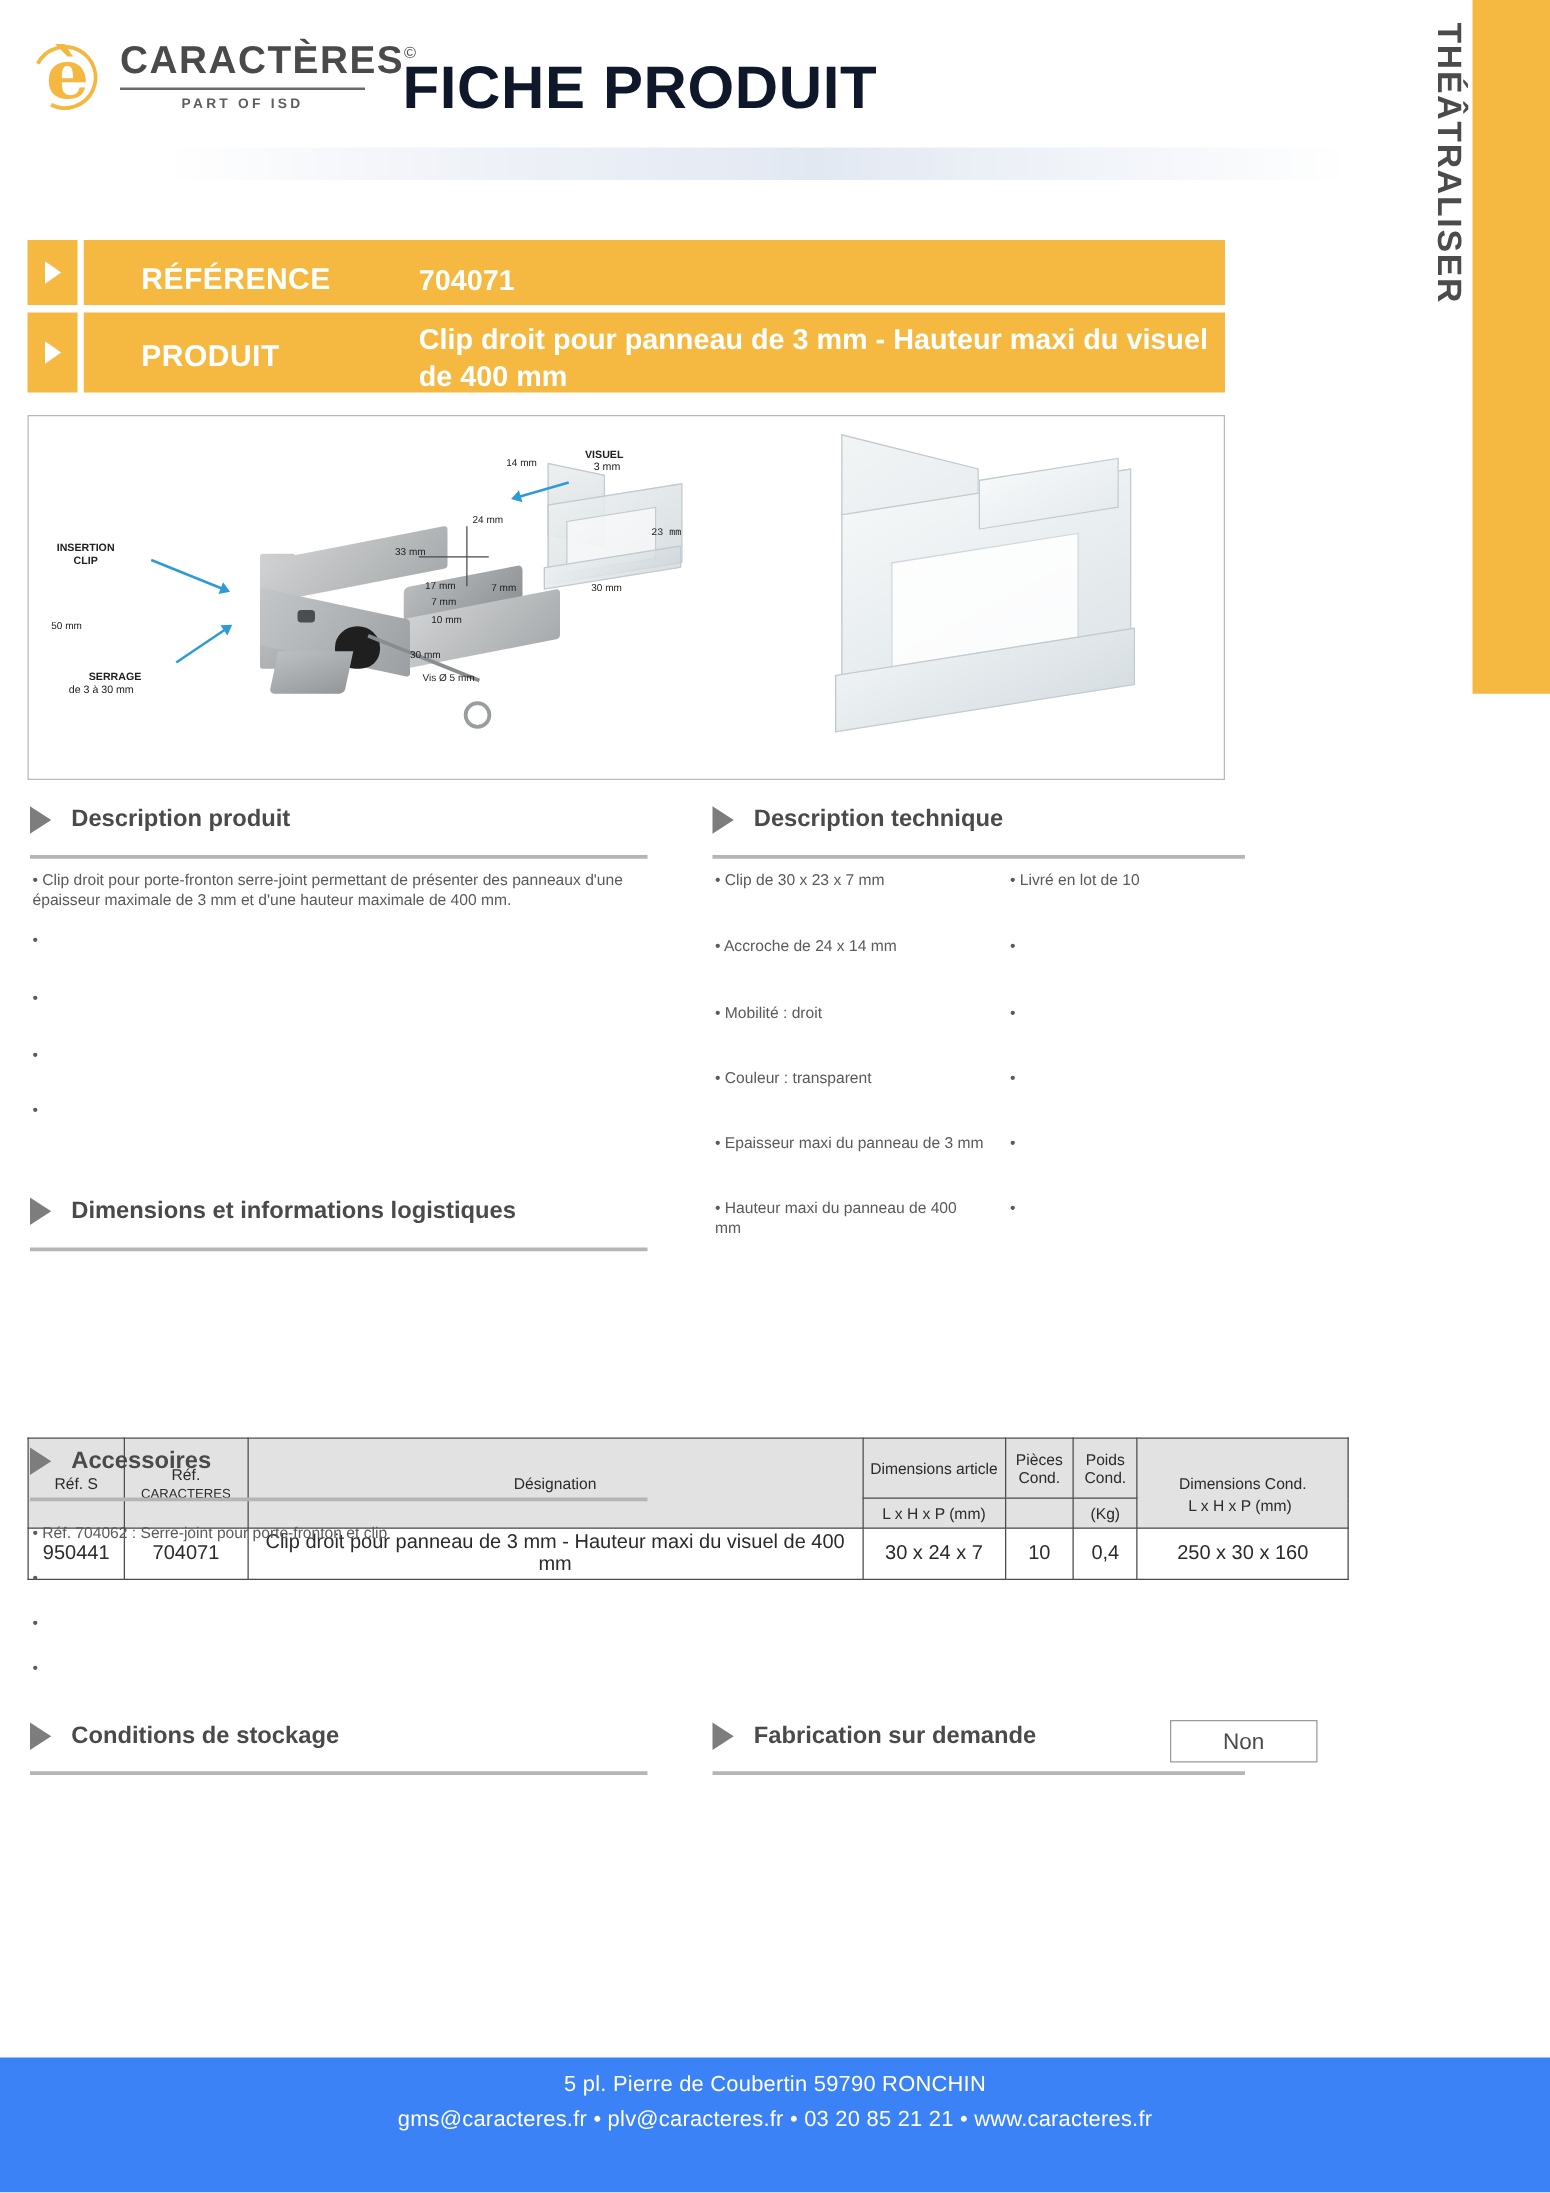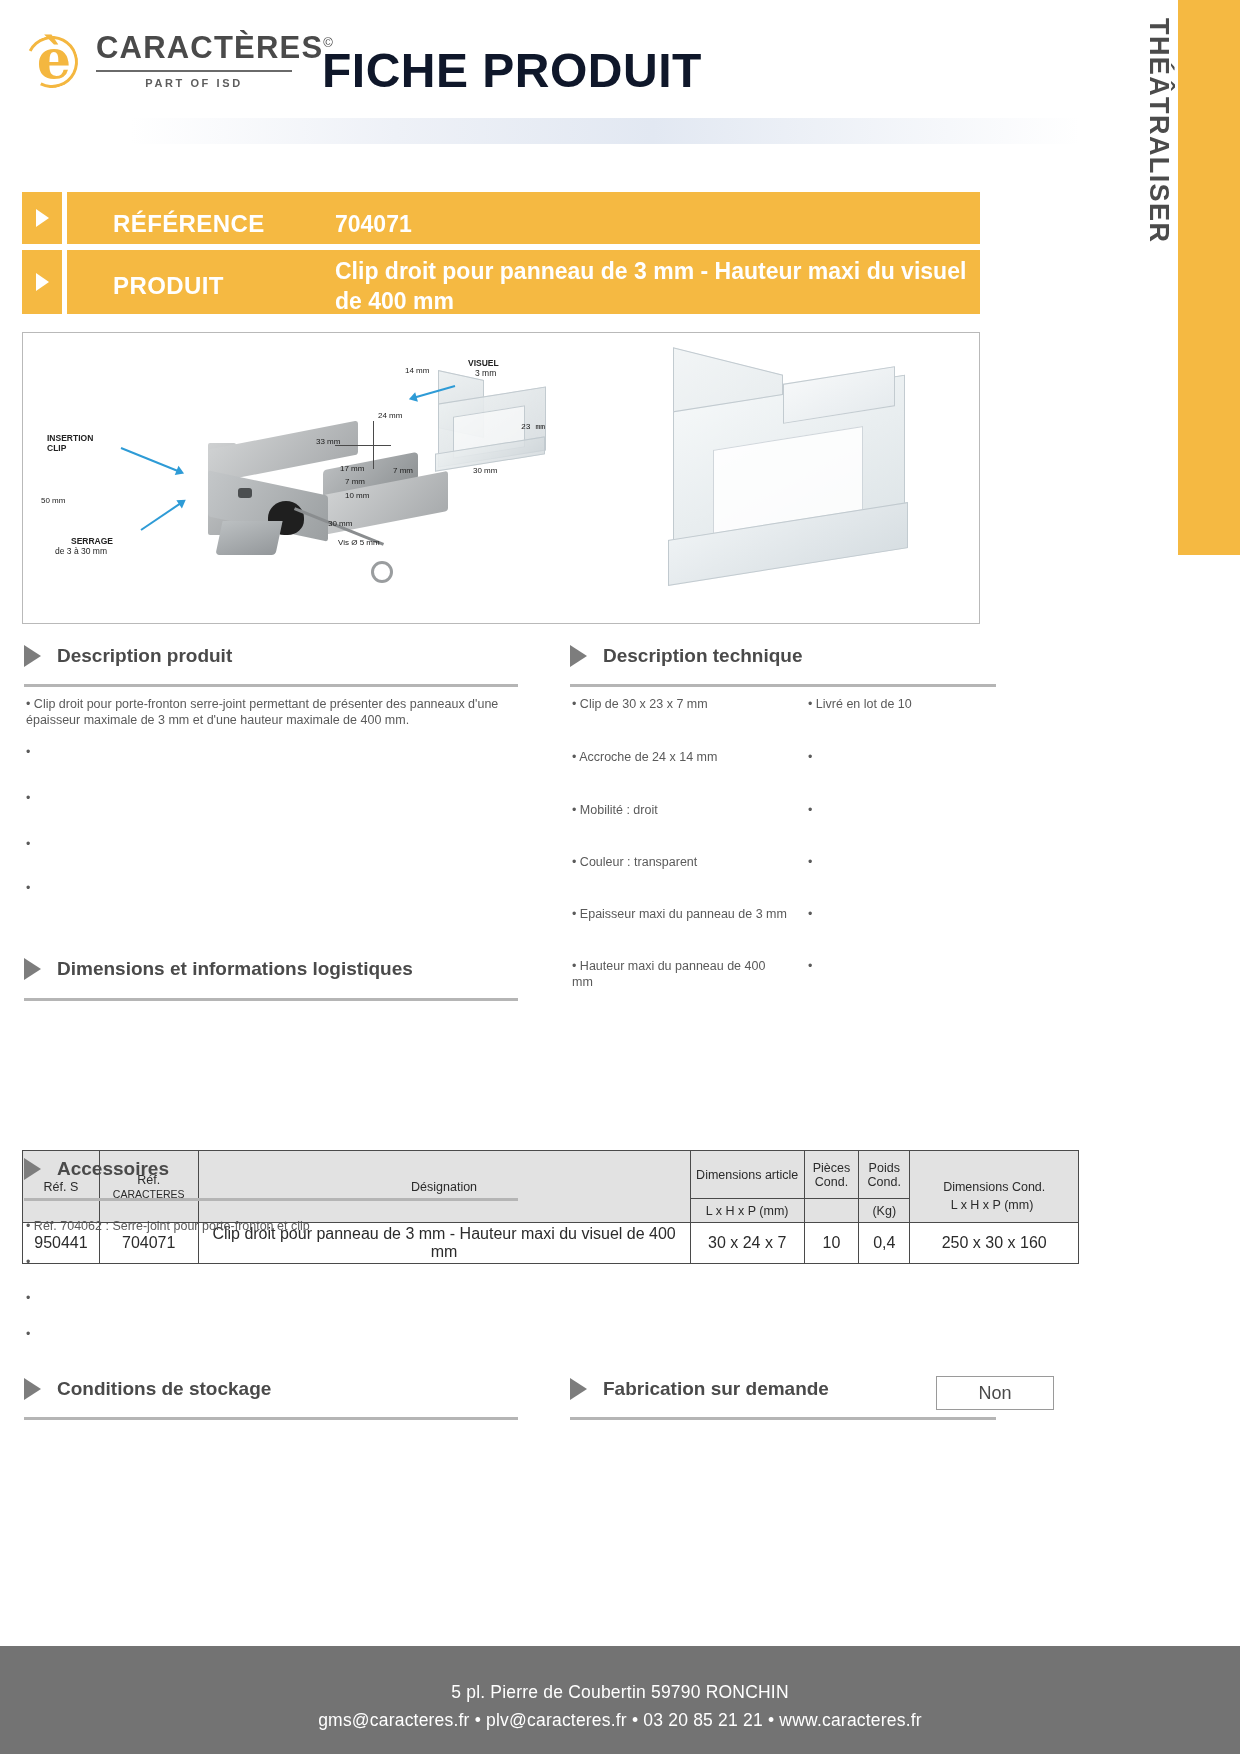--- a/index.html
+++ b/index.html
@@ -144,22 +144,22 @@
   
   .nonbox {
     position: absolute; border: 1px solid #9a9a9a; background: #fff;
     width: 118px; height: 34px; line-height: 32px; text-align: center;
     font-size: 18px; color: #4a4a4a;
   }
 
   
   .footer {
     position: absolute; left: 0; bottom: 0; width: 1240px; height: 108px;
-    background: #737373; color: #ffffff; text-align: center;
-    padding-top: 32px;
+    background: #3b82f6; color: #ffffff; text-align: center;
+    padding-top: 7px;
   }
   .footer-line { font-size: 17.5px; line-height: 28px; letter-spacing: 0.2px; }
 </style>
 </head>
 <body>
 
 <div class="page">
 
   <div class="header">
     <div class="logo-wrap">
@@ -225,21 +225,21 @@
     </div>
 
     <div class="clip-grey">
       <div class="tshape" style="left:650px; top:28px; width:110px; height:150px; transform:skewY(14deg); background:linear-gradient(140deg,#f2f5f6,#dfe5e8);"></div>
       <div class="tshape" style="left:650px; top:60px; width:232px; height:160px; transform:skewY(-9deg); background:linear-gradient(160deg,#f4f7f8,#dde4e7);"></div>
       <div class="tshape" style="left:690px; top:105px; width:150px; height:92px; background:rgba(255,255,255,.85); transform:skewY(-9deg); border:1px solid rgba(196,204,210,.8);"></div>
       <div class="tshape" style="left:645px; top:188px; width:240px; height:46px; transform:skewY(-9deg); background:linear-gradient(160deg,#eef2f4,#d7dee2);"></div>
       <div class="tshape" style="left:760px; top:42px; width:112px; height:40px; transform:skewY(-9deg); background:linear-gradient(160deg,#f6f8f9,#e6ebee);"></div>
     </div>
 
-    <div class="drawing-label" style="left:24px; top:100px; font-weight:bold; text-align:left; width:75px;">INSERTION
+    <div class="drawing-label" style="left:8px; top:100px; font-weight:bold; text-align:center; width:75px;">INSERTION
 CLIP</div>
     <div class="arrow-blue" style="left:98px; top:114px; width:62px; transform:rotate(22deg);"></div>
 
     <div class="drawing-label" style="left:48px; top:203px; font-weight:bold;">SERRAGE</div>
     <div class="drawing-label" style="left:32px; top:213px;">de 3 à 30 mm</div>
     <div class="arrow-blue" style="left:118px; top:196px; width:48px; transform:rotate(-34deg);"></div>
 
     <div class="drawing-label" style="left:445px; top:25px; font-weight:bold;">VISUEL</div>
     <div class="drawing-label" style="left:452px; top:35px;">3 mm</div>
     <div class="arrow-blue" style="left:432px; top:52px; width:42px; transform:rotate(-16deg) scaleX(-1);"></div>

